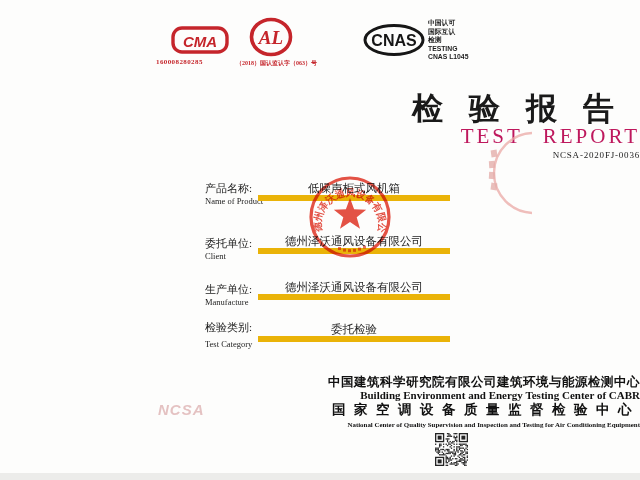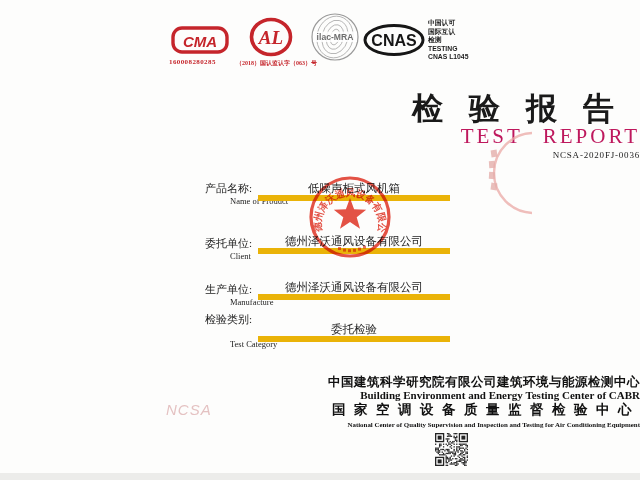--- a/index.html
+++ b/index.html
@@ -13,66 +13,55 @@
   .cma-num{font-size:7px;letter-spacing:.4px;color:#c5252b;font-weight:bold;}
   .cal-cap{font-size:6px;color:#c5252b;font-weight:bold;white-space:nowrap;}
   .cnas-side{font-size:6.8px;line-height:8.6px;font-weight:bold;color:#1c1c1c;
     font-family:"Liberation Sans","DejaVu Sans",sans-serif;}
   
   .title-zh{top:88px;font-size:31px;font-weight:bold;letter-spacing:26px;text-indent:26px;color:#1a1a1a;}
   .title-en{top:124px;font-size:21px;letter-spacing:3px;word-spacing:12px;color:#be185d;}
   .title-no{top:150px;font-size:9px;letter-spacing:.8px;color:#222;}
   
   .lbl-zh{left:205px;font-size:11px;font-weight:400;color:#1c1c1c;}
-  .lbl-en{left:205px;font-size:8.5px;color:#1c1c1c;margin-left:25px;}
+  .lbl-en{left:205px;font-size:8.5px;color:#1c1c1c;}
   .fval{left:258px;width:192px;height:14px;border-bottom:6px solid #eab308;
         text-align:center;font-size:11.5px;color:#252525;line-height:14px;}
   
   .f-zh1{top:374px;font-size:12.5px;font-weight:bold;color:#111;letter-spacing:.5px;margin-left:28px;}
   .f-en1{top:389px;font-size:11px;font-weight:bold;color:#111;}
   .f-zh2{top:401px;font-size:13.5px;font-weight:bold;color:#111;letter-spacing:8.5px;text-indent:8px;}
   .f-en2{top:421px;font-size:6.9px;font-weight:bold;color:#111;}
-  .ncsa{left:166px;top:401px;font-size:15px;font-style:italic;font-weight:normal;
+  .ncsa{left:158px;top:401px;font-size:15px;font-style:italic;font-weight:bold;
         color:#e2bcbc;letter-spacing:1px;opacity:.9;
         font-family:"Liberation Sans","DejaVu Sans",sans-serif;}
   .bottom-band{left:0;right:0;bottom:0;height:7px;background:#ececea;}
   svg{display:block;}
 </style>
 </head>
 <body>
 
 <div id="page">
 
   <div class="abs" style="left:171px;top:26px;">
     <svg width="58" height="29" viewBox="0 0 58 29">
       <rect x="2" y="2" width="54" height="24" rx="9" fill="none" stroke="#c5252b" stroke-width="3.4"></rect>
       <text x="29" y="21" text-anchor="middle" font-size="15" font-weight="bold" font-style="italic" fill="#c5252b" font-family="Liberation Sans,sans-serif">CMA</text>
     </svg>
   </div>
-  <div class="abs cma-num" style="left:169px;top:58px;">160008280285</div>
+  <div class="abs cma-num" style="left:156px;top:58px;">160008280285</div>
 
   <div class="abs" style="left:248px;top:17px;">
     <svg width="46" height="42" viewBox="0 0 46 42">
       <ellipse cx="23" cy="20" rx="19.5" ry="17.5" fill="none" stroke="#c5252b" stroke-width="3.6"></ellipse>
       <text x="23" y="27" text-anchor="middle" font-size="19" font-weight="bold" font-style="italic" fill="#c5252b" font-family="Liberation Serif,serif">AL</text>
     </svg>
   </div>
   <div class="abs cal-cap" style="left:236px;top:59px;">（2018）国认监认字（063）号</div>
 
-  <div class="abs" style="left:310px;top:12px;">
-    <svg width="50" height="50" viewBox="0 0 50 50">
-      <circle cx="25" cy="25" r="23" fill="none" stroke="#9a9a9a" stroke-width="1.2"></circle>
-      <ellipse cx="25" cy="25" rx="18" ry="21" fill="none" stroke="#ababab" stroke-width=".8" transform="rotate(14 25 25)"></ellipse>
-      <ellipse cx="25" cy="25" rx="13" ry="17" fill="none" stroke="#ababab" stroke-width=".8" transform="rotate(14 25 25)"></ellipse>
-      <ellipse cx="25" cy="25" rx="8.5" ry="12.5" fill="none" stroke="#ababab" stroke-width=".8" transform="rotate(14 25 25)"></ellipse>
-      <ellipse cx="25" cy="25" rx="4.5" ry="8" fill="none" stroke="#ababab" stroke-width=".8" transform="rotate(14 25 25)"></ellipse>
-      <rect x="3" y="19.5" width="44" height="10.5" fill="#ffffff" opacity=".85"></rect>
-      <text x="25" y="28" text-anchor="middle" font-size="8.6" font-weight="bold" fill="#6e6e6e" font-family="Liberation Sans,sans-serif">ilac-MRA</text>
-    </svg>
-  </div>
 
   <div class="abs" style="left:363px;top:23px;">
     <svg width="62" height="34" viewBox="0 0 62 34">
       <ellipse cx="31" cy="17" rx="29" ry="14.5" fill="none" stroke="#161616" stroke-width="3"></ellipse>
       <text x="31" y="23" text-anchor="middle" font-size="16" font-weight="900" fill="#161616" font-family="Liberation Sans,sans-serif">CNAS</text>
     </svg>
   </div>
 
   <div class="abs cnas-side" style="left:428px;top:19px;">
     <div>中国认可</div>
@@ -91,21 +80,21 @@
   <div class="abs fval" style="top:181px;">低噪声柜式风机箱</div>
 
   <div class="abs lbl-zh" style="top:236px;">委托单位:</div>
   <div class="abs lbl-en" style="top:251px;">Client</div>
   <div class="abs fval" style="top:234px;">德州泽沃通风设备有限公司</div>
 
   <div class="abs lbl-zh" style="top:282px;">生产单位:</div>
   <div class="abs lbl-en" style="top:297px;">Manufacture</div>
   <div class="abs fval" style="top:280px;">德州泽沃通风设备有限公司</div>
 
-  <div class="abs lbl-zh" style="top:312px;">检验类别:</div>
+  <div class="abs lbl-zh" style="top:320px;">检验类别:</div>
   <div class="abs lbl-en" style="top:339px;">Test Category</div>
   <div class="abs fval" style="top:322px;">委托检验</div>
 
   <div class="abs" style="left:300px;top:167px;mix-blend-mode:multiply;opacity:.88;">
     <svg width="104" height="104" viewBox="0 0 104 104">
       <defs>
         <path id="sealTextPath" d="M 21.7 64.3 A 29 29 0 1 1 78.3 64.3" fill="none"></path>
       </defs>
       <circle cx="50" cy="50" r="39" fill="none" stroke="#e23a2c" stroke-width="3.2"></circle>
       <polygon points="50,31 54.1,42.3 66.2,42.7 56.7,50.2 60,61.8 50,55 40,61.8 43.3,50.2 33.8,42.7 45.9,42.3" fill="#e23a2c"></polygon>

